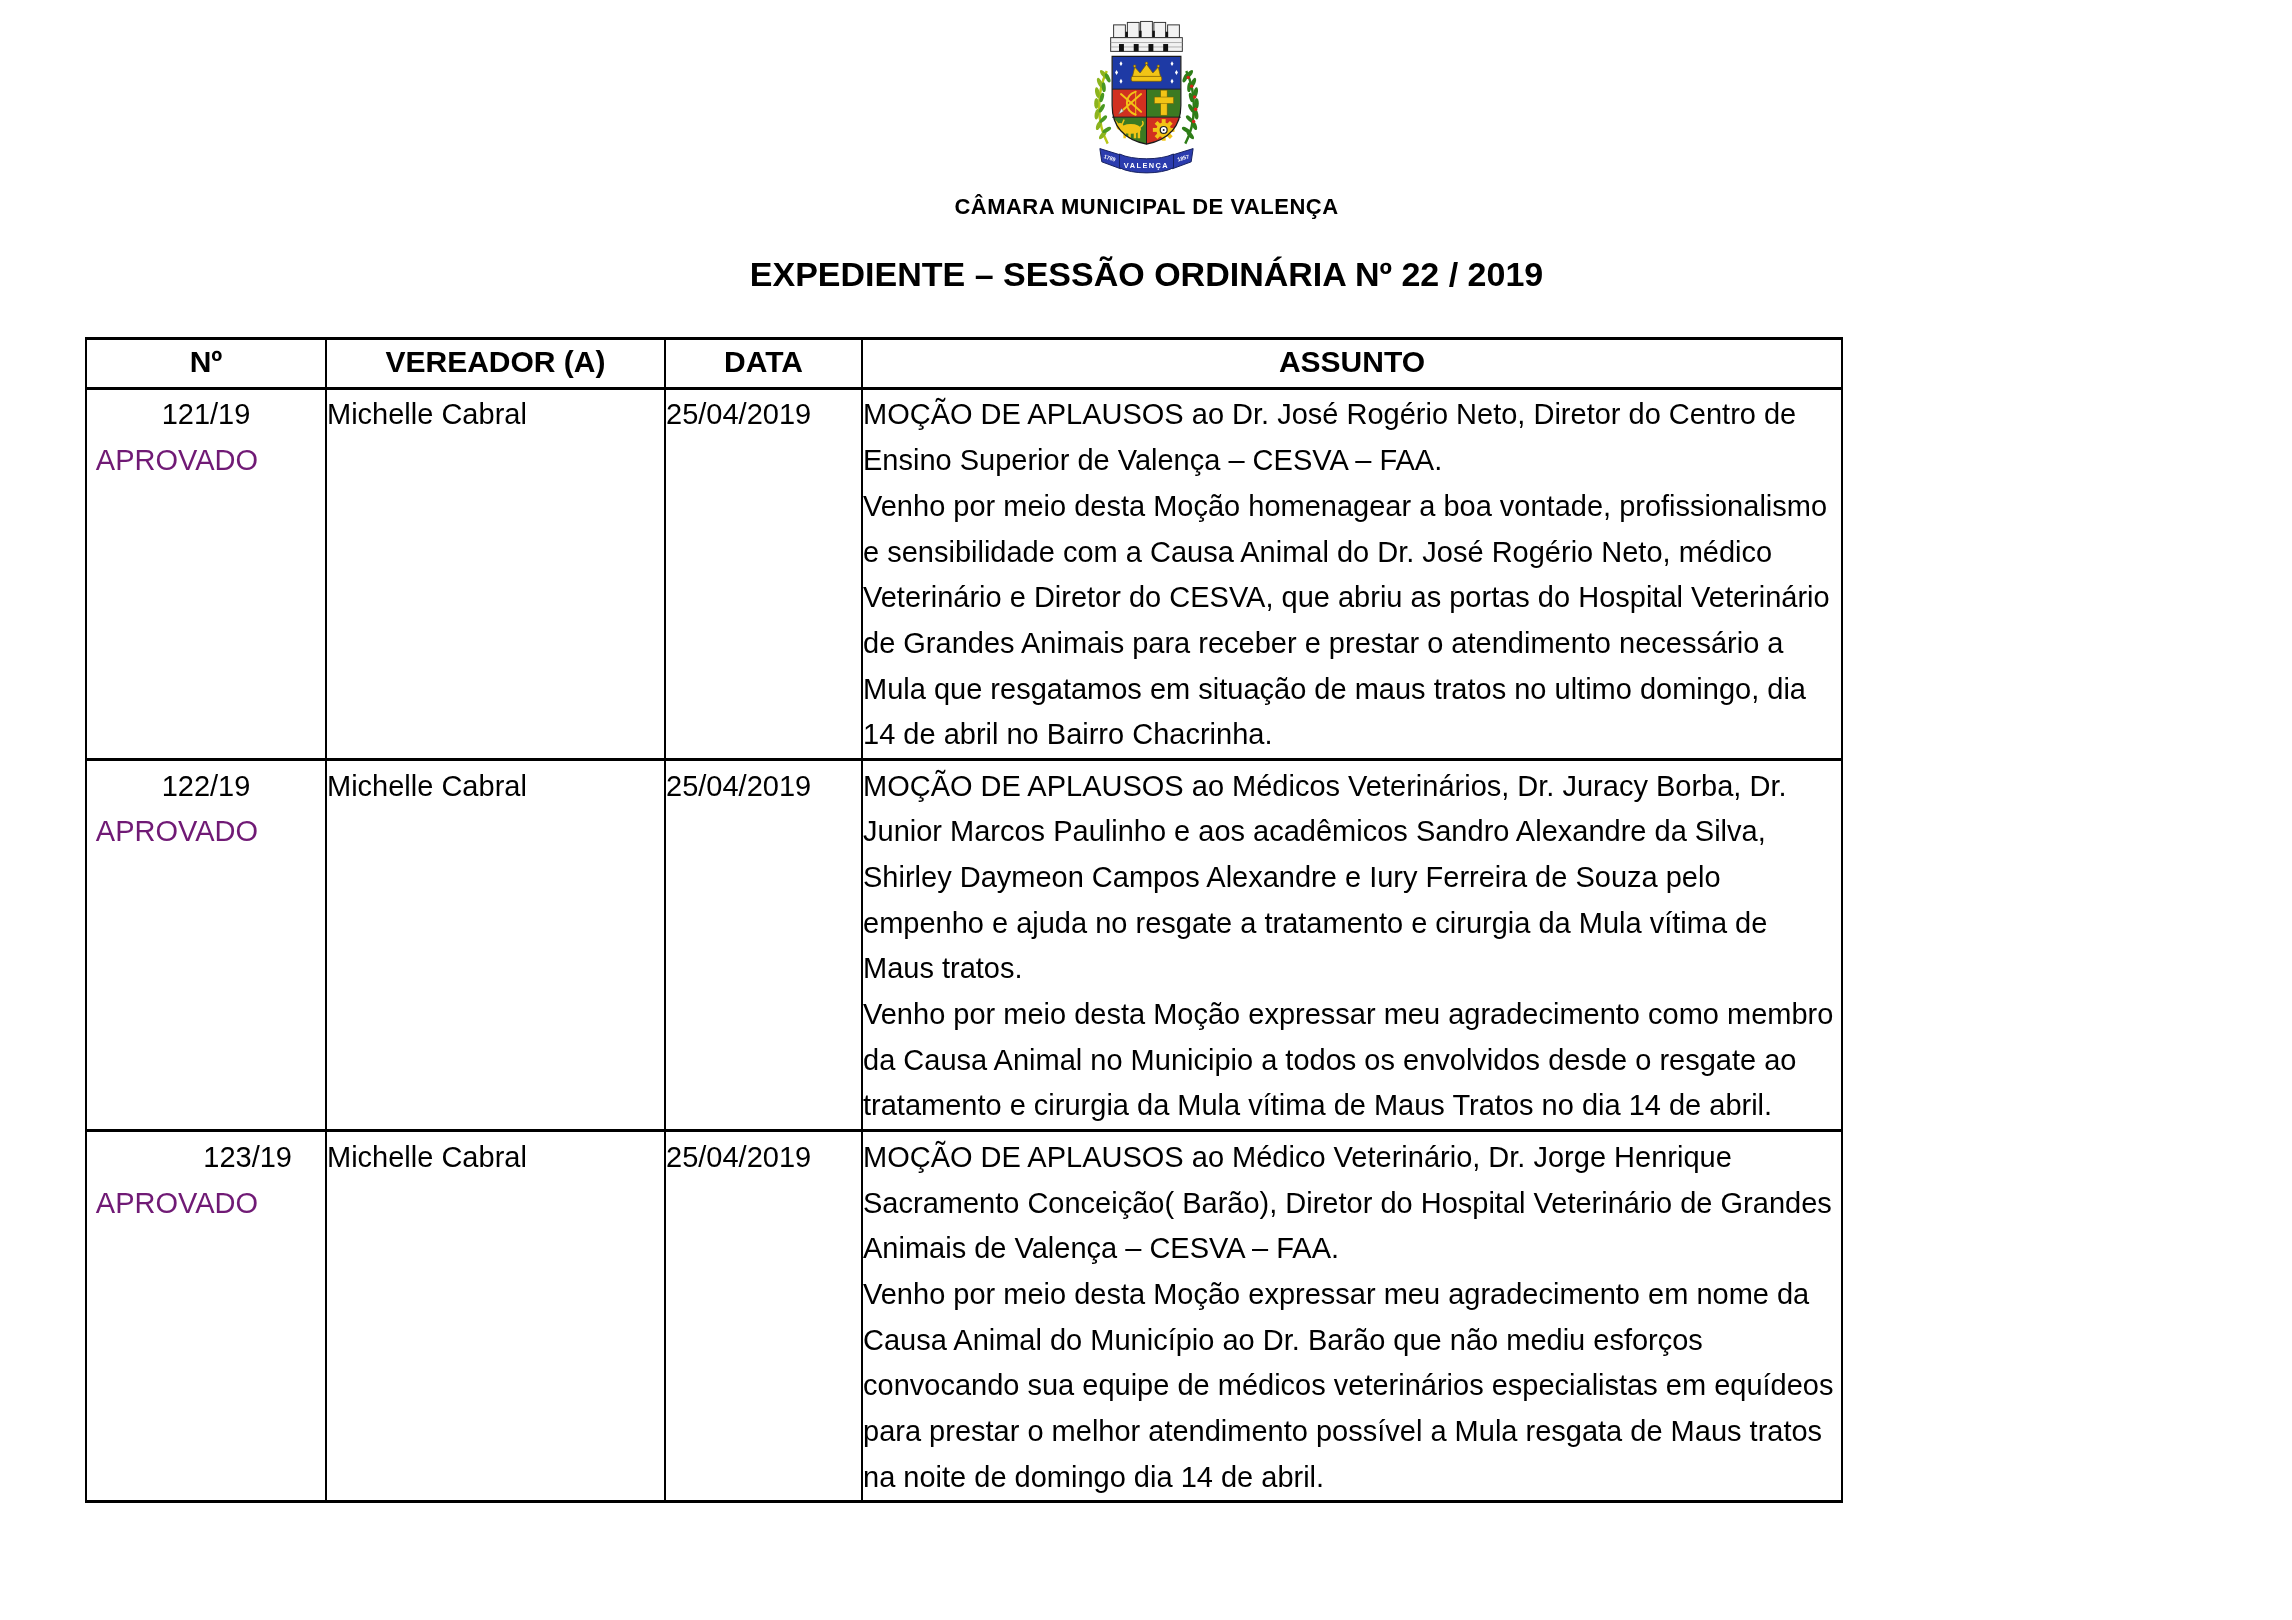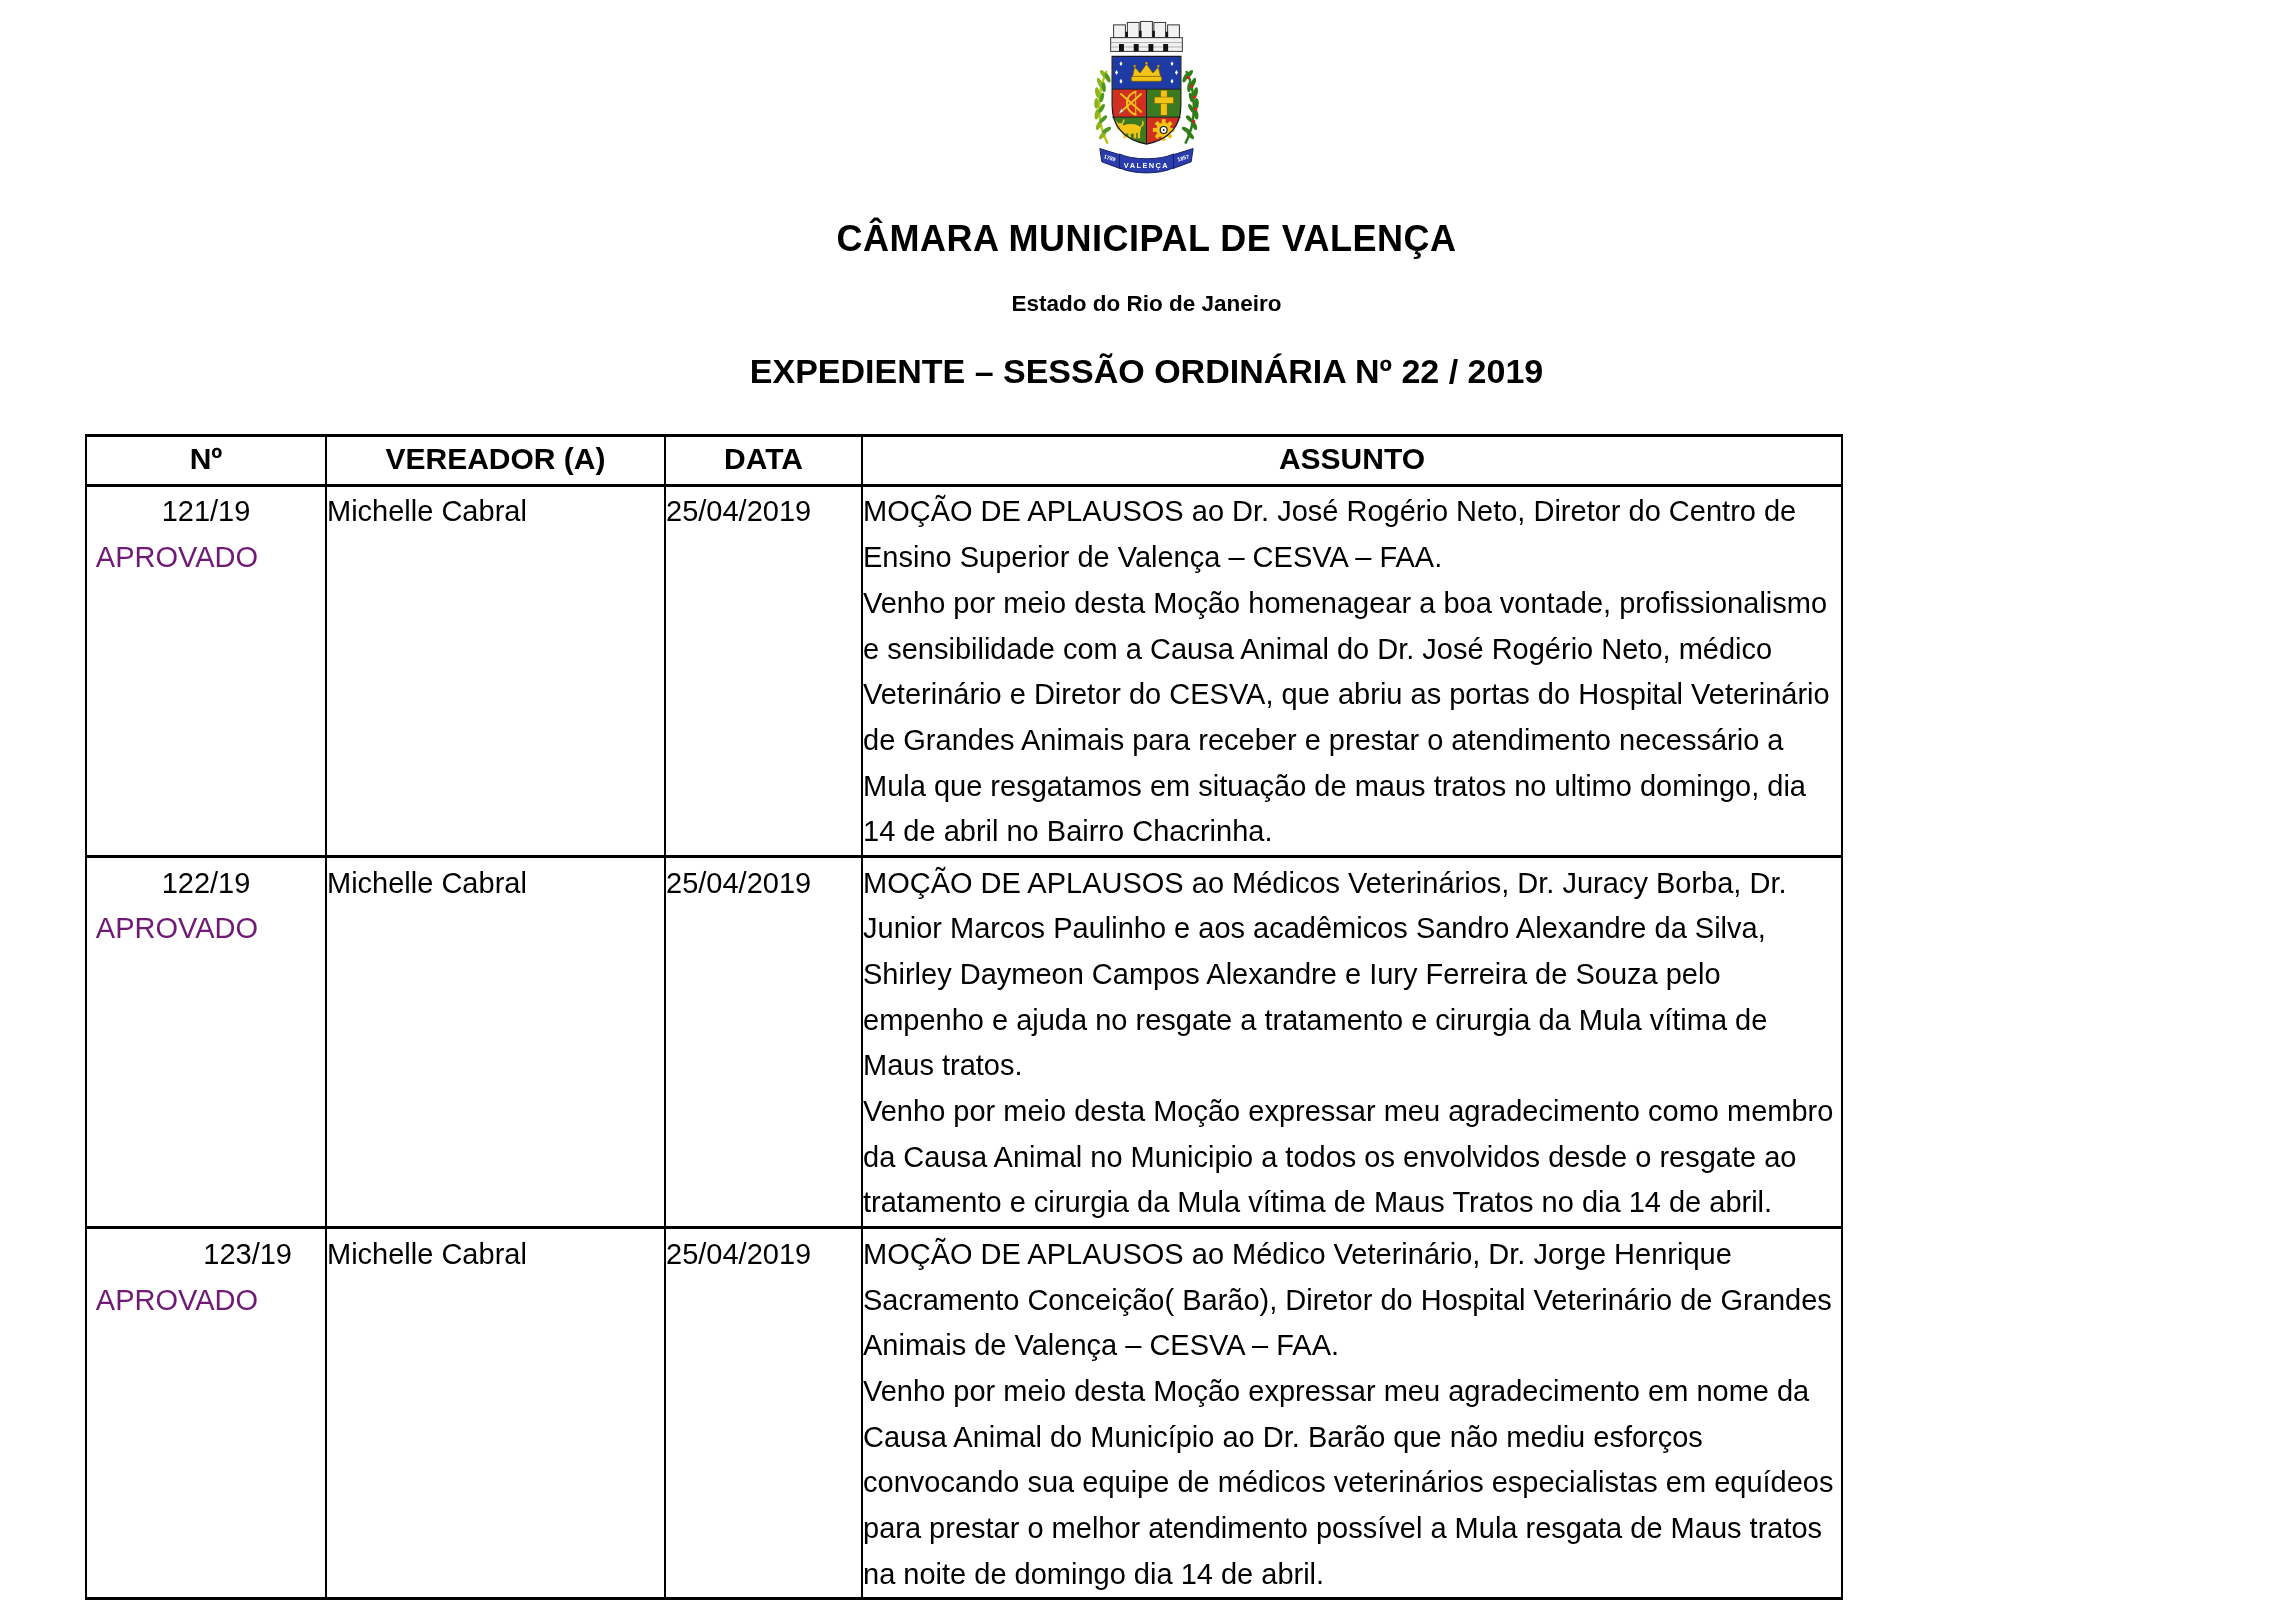--- a/index.html
+++ b/index.html
@@ -2,21 +2,21 @@
 <html><head>
 <meta charset="utf-8">
 <style>
   html,body{margin:0;padding:0;background:#fff;}
   .page{
     width:2293px;height:1620px;position:relative;background:#ffffff;
     font-family:"Liberation Sans","DejaVu Sans",sans-serif;color:#000;overflow:hidden;
   }
   .doc-header{text-align:center;padding-top:17.6px;}
   .crest{display:inline-block;line-height:0;}
-  .org-name{margin-top:34px;font-size:36px;font-weight:bold;letter-spacing:0.5px;}
+  .org-name{margin-top:10px;font-size:22px;font-weight:bold;letter-spacing:0.5px;}
   .state-line{margin-top:31px;font-size:22.5px;font-weight:bold;}
   .doc-title{margin-top:35px;font-size:34px;font-weight:bold;}
   .section-title{margin-top:63px;font-size:32px;font-weight:bold;letter-spacing:0.5px;}
 
   table.req{
     margin:43px 0 0 85px;width:1758px;table-layout:fixed;border-collapse:collapse;
   }
   table.req th, table.req td{
     border:2px solid #000;border-top-width:3.9px;border-bottom-width:3.9px;
   }
@@ -193,21 +193,20 @@
           <path d="M220 266 L178 279 L178 307 L216 293 Z" stroke="#15205e" stroke-width="2" fill="#2b3cae"></path>
           <path d="M70 277 C96 290 154 290 180 277 L180 305 C154 319 96 319 70 305 Z" stroke="#15205e" stroke-width="2" fill="#2b3cae"></path>
           <text x="49" y="289" transform="rotate(17 49 289)" fill="#ffffff" font-size="11" font-weight="bold" text-anchor="middle">1789</text>
           <text x="201" y="289" transform="rotate(-17 201 289)" fill="#ffffff" font-size="11" font-weight="bold" text-anchor="middle">1857</text>
           <text x="125" y="305" fill="#ffffff" font-size="15" font-weight="bold" text-anchor="middle" letter-spacing="3">VALENÇA</text>
         </g>
       </svg>
     </div>
 
     <div class="org-name">CÂMARA MUNICIPAL DE VALENÇA</div>
-    <div class="state-line">Estado do Rio de Janeiro</div>
     <div class="doc-title">EXPEDIENTE – SESSÃO ORDINÁRIA Nº 22 / 2019</div>
   </div>
 
   <table class="req">
     <colgroup>
       <col style="width:240px">
         <col style="width:339px">
         <col style="width:197px">
         <col>
     </colgroup>

